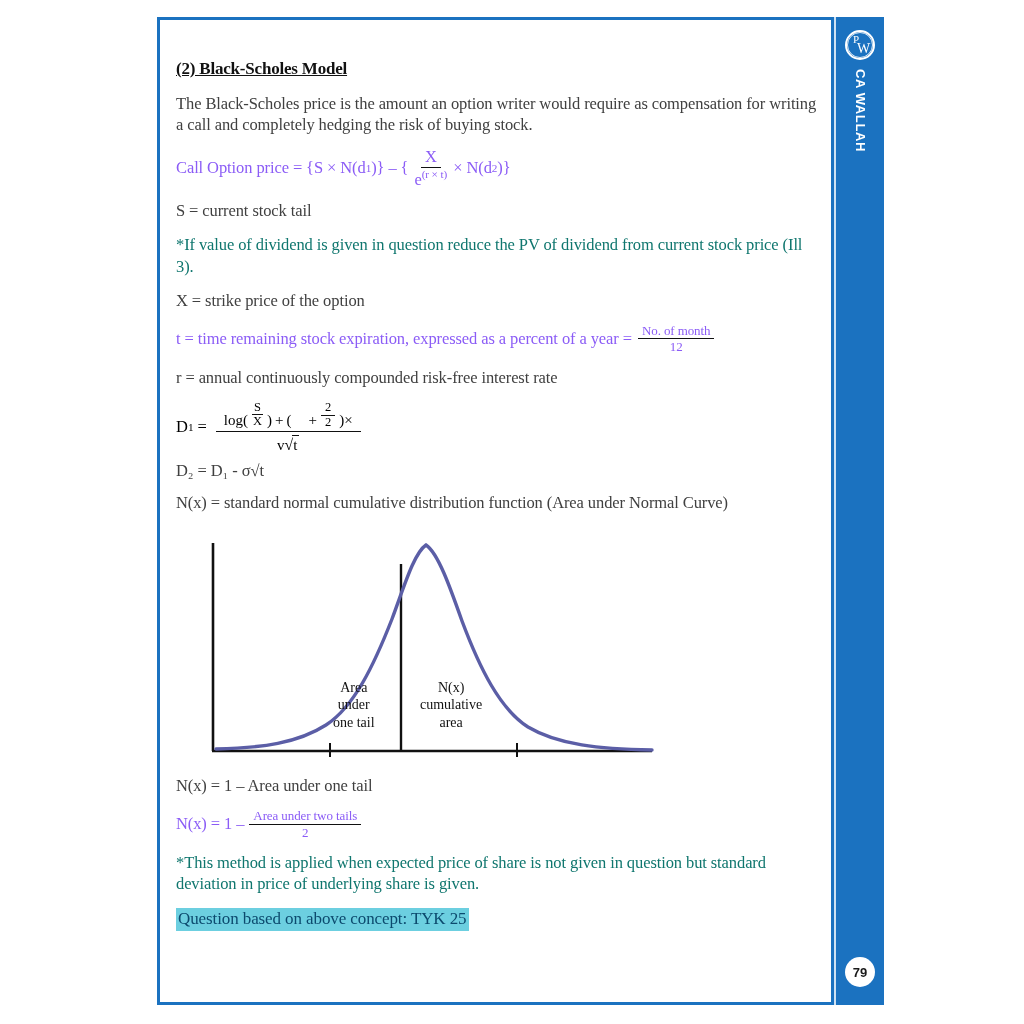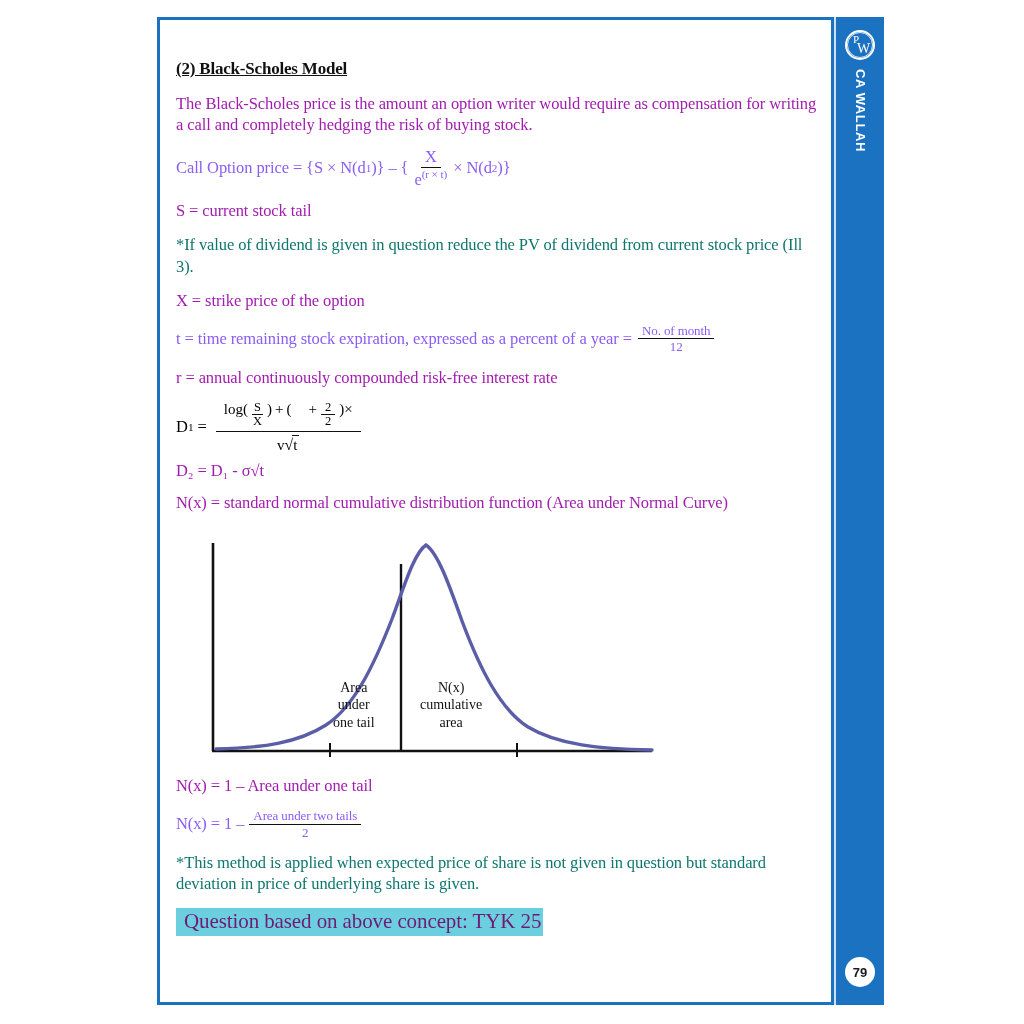--- a/index.html
+++ b/index.html
@@ -144,33 +144,33 @@
     font-weight: bold;
     text-decoration: underline;
     color: #111111;
     margin: 0 0 14px 0;
     letter-spacing: -0.2px;
   }
 
   .para {
     font-size: 16.5px;
     line-height: 1.28;
-    color: #a21caf;
+    color: #404040;
     margin: 0 0 13px 0;
     letter-spacing: -0.1px;
   }
   .para.red { color: #0f766e; }
   .para.tight { margin-bottom: 11px; }
 
   .highlight-line {
     display: inline-block;
     background: #6CCFE0;
-    font-size: 21px;
-    color: #701a75;
-    padding: 1px 2px 2px 8px;
+    font-size: 17px;
+    color: #0c4a6e;
+    padding: 1px 2px 2px 2px;
     letter-spacing: -0.1px;
   }
 
   
   .math-line {
     font-size: 16.5px;
     color: #8b5cf6;
     margin: 0 0 13px 0;
     display: flex;
     align-items: center;
@@ -215,21 +215,21 @@
     font-size: 16.5px;
   }
   .d1-frac {
     display: inline-flex;
     flex-direction: column;
     align-items: center;
     margin-left: 5px;
   }
   .d1-num {
     display: flex;
-    align-items: flex-start;
+    align-items: flex-end;
     gap: 3px;
     padding: 0 8px 2px 8px;
     border-bottom: 1.5px solid #111111;
     font-size: 15px;
     white-space: nowrap;
   }
   .d1-den {
     padding-top: 3px;
     font-size: 15px;
   }

